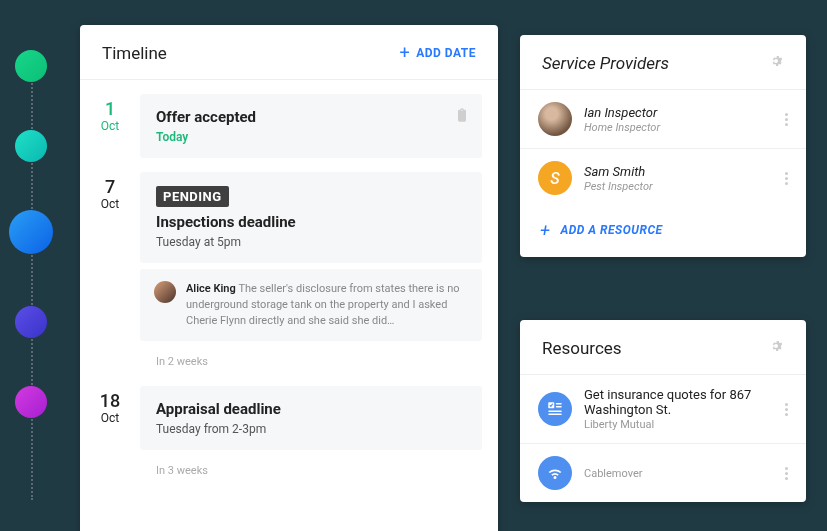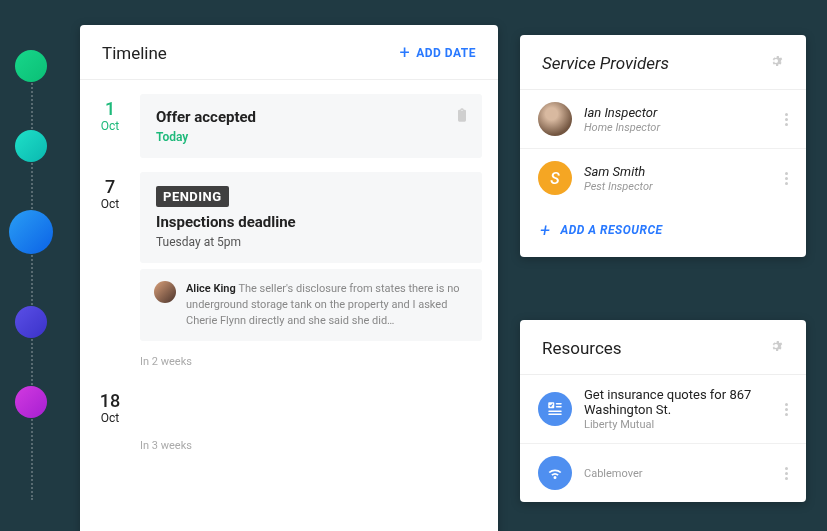--- a/index.html
+++ b/index.html
@@ -136,21 +136,21 @@
     width: 22px; height: 22px; border-radius: 50%;
     background: linear-gradient(135deg,#d9a07a,#4a332b);
     flex-shrink: 0;
   }
   .note-text { font-size: 11px; color: #888; line-height: 1.45; }
   .note-author { color: #222; font-weight: 600; margin-top: 12px; }
 
   .tl-interval {
     font-size: 11px;
     color: #aaa;
-    padding: 14px 0 4px 60px;
+    padding: 14px 0 4px 76px;
   }
 
   
   .list { }
   .list-item {
     display: flex;
     align-items: center;
     padding: 12px 18px;
     border-bottom: 1px solid #f0f0f0;
   }
@@ -237,20 +237,26 @@
             <div class="note-avatar"></div>
             <div class="note-text"><span class="note-author">Alice King </span><span>The seller's disclosure from states there is no underground storage tank on the property and I asked Cherie Flynn directly and she said she did…</span></div>
           </div>
         </div>
       </div>
       <div class="tl-interval">In 2 weeks</div>
       <div class="tl-row">
         <div class="tl-date dark">
           <div class="tl-day">18</div>
           <div class="tl-mon">Oct</div>
+        </div>
+        <div class="tl-content">
+          <div class="tl-box">
+            <div class="tl-title">Appraisal deadline</div>
+            <div class="tl-sub ">Tuesday from 2-3pm</div>
+          </div>
         </div>
       </div>
       <div class="tl-interval">In 3 weeks</div>
     </div>
 </div>
 
 <div class="card providers-card">
   <div class="card-header">
     <div class="card-title">Service Providers</div>
     <div class="gear">

